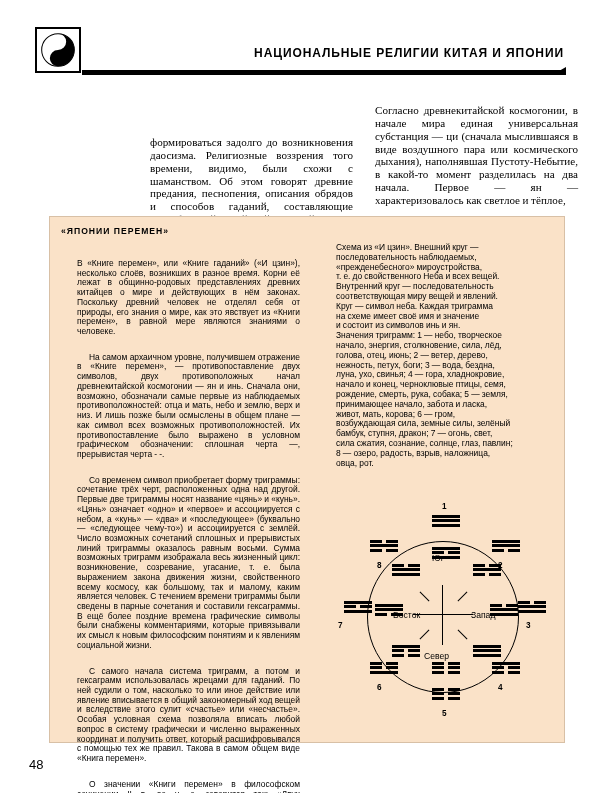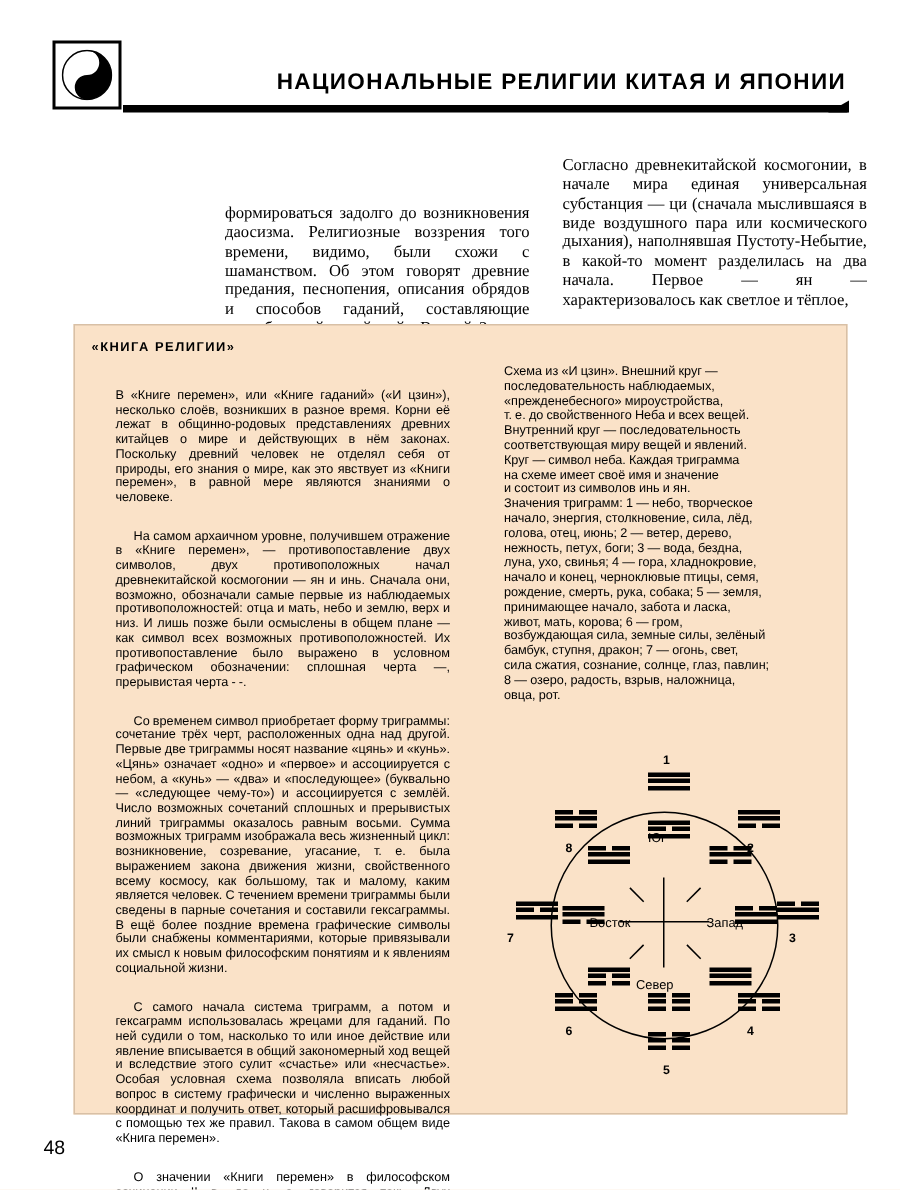--- a/index.html
+++ b/index.html
@@ -49,21 +49,21 @@
     position: absolute;
     right: -1px; top: -3px;
     border-left: 14px solid transparent;
     border-bottom: 8px solid #000;
   }
   #header-title {
     position: absolute;
     right: 36px;
     top: 46px;
     font-family: "Liberation Sans", "DejaVu Sans", sans-serif;
-    font-size: 15px;
+    font-size: 12px;
     font-weight: bold;
     letter-spacing: 0.9px;
     color: #000;
     text-align: right;
     white-space: nowrap;
   }
 
   
   #top-cols {
     position: absolute;
@@ -238,21 +238,21 @@
   <div id="header-title">НАЦИОНАЛЬНЫЕ РЕЛИГИИ КИТАЯ И ЯПОНИИ</div>
 </div>
 
 <div id="top-cols">
   <div class="topcol" id="topcol-left">формироваться задолго до возникновения даосизма. Религиозные воззрения того времени, видимо, были схожи с шаманством. Об этом говорят древние предания, песнопения, описания обрядов и способов гаданий, составляющие своеобразный китайский «Ветхий Завет». В него входит и знаменитая «Книга перемен».</div>
   <div class="topcol" id="topcol-right">Согласно древнекитайской космогонии, в начале мира единая универсальная субстанция — ци (сначала мыслившаяся в виде воздушного пара или космического дыхания), наполнявшая Пустоту-Небытие, в какой-то момент разделилась на два начала. Первое — ян — характеризовалось как светлое и тёплое,</div>
 </div>
 
 <div id="panel">
 
-  <div id="panel-title">«КНИГА  РЕЛИГИИ»</div>
+  <div id="panel-title">«ЯПОНИИ  ПЕРЕМЕН»</div>
 
   <div id="panel-left">
     <p>В «Книге перемен», или «Книге гаданий» («И цзин»), несколько слоёв, возникших в разное время. Корни её лежат в общинно-родовых представлениях древних китайцев о мире и действующих в нём законах. Поскольку древний человек не отделял себя от природы, его знания о мире, как это явствует из «Книги перемен», в равной мере являются знаниями о человеке.</p>
     <p class="ind">На самом архаичном уровне, получившем отражение в «Книге перемен», — противопоставление двух символов, двух противоположных начал древнекитайской космогонии — ян и инь. Сначала они, возможно, обозначали самые первые из наблюдаемых противоположностей: отца и мать, небо и землю, верх и низ. И лишь позже были осмыслены в общем плане — как символ всех возможных противоположностей. Их противопоставление было выражено в условном графическом обозначении: сплошная черта —, прерывистая черта - -.</p>
     <p class="ind">Со временем символ приобретает форму триграммы: сочетание трёх черт, расположенных одна над другой. Первые две триграммы носят название «цянь» и «кунь». «Цянь» означает «одно» и «первое» и ассоциируется с небом, а «кунь» — «два» и «последующее» (буквально — «следующее чему-то») и ассоциируется с землёй. Число возможных сочетаний сплошных и прерывистых линий триграммы оказалось равным восьми. Сумма возможных триграмм изображала весь жизненный цикл: возникновение, созревание, угасание, т. е. была выражением закона движения жизни, свойственного всему космосу, как большому, так и малому, каким является человек. С течением времени триграммы были сведены в парные сочетания и составили гексаграммы. В ещё более поздние времена графические символы были снабжены комментариями, которые привязывали их смысл к новым философским понятиям и к явлениям социальной жизни.</p>
     <p class="ind">С самого начала система триграмм, а потом и гексаграмм использовалась жрецами для гаданий. По ней судили о том, насколько то или иное действие или явление вписывается в общий закономерный ход вещей и вследствие этого сулит «счастье» или «несчастье». Особая условная схема позволяла вписать любой вопрос в систему графически и численно выраженных координат и получить ответ, который расшифровывался с помощью тех же правил. Такова в самом общем виде «Книга перемен».</p>
     <p class="ind">О значении «Книги перемен» в философском сочинении II в. до н. э. говорится так: «Двух первоначальных триграмм „Книги перемен“ — цянь и кунь — достаточно для постижения смысла; с помощью восьми триграмм можно распознать счастливое и злое предзнаменование, знать о [грядущем] счастье или несчастье. Однако один из мифических правителей Китая Фуси изобрёл... шестьдесят четыре варианта их. Благодаря этому... сполна выявили основы тьмы вещей».</p>
   </div>
 
   <div id="panel-right">

